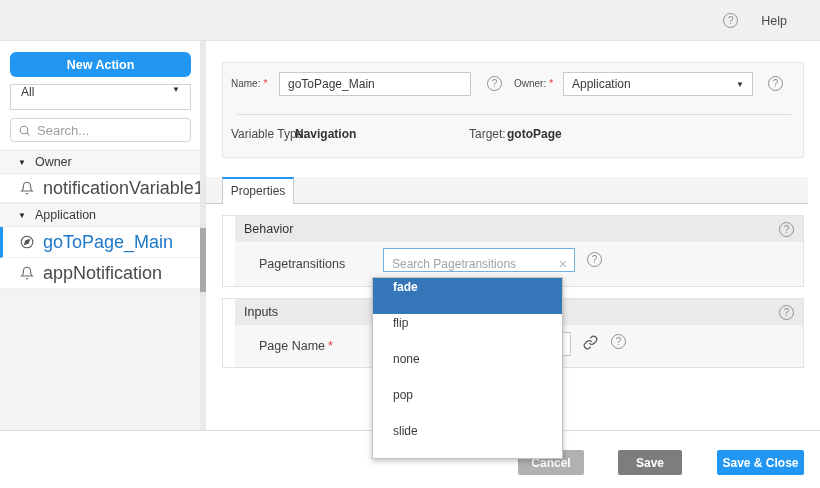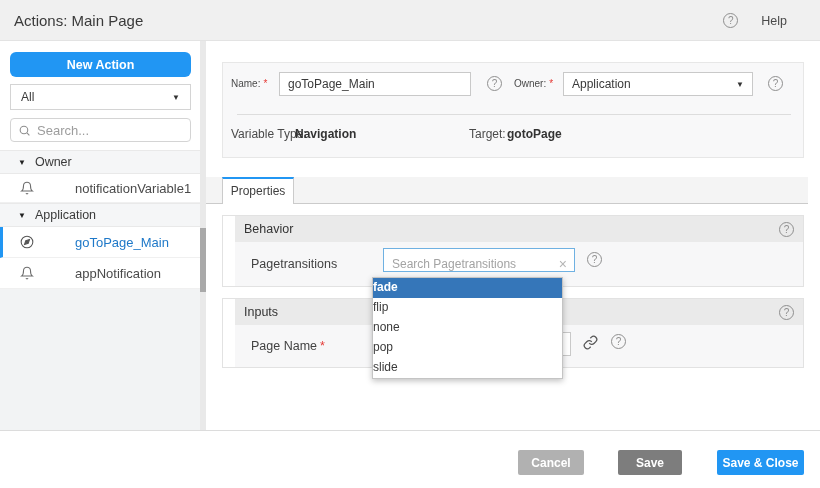--- a/index.html
+++ b/index.html
@@ -29,21 +29,21 @@
 
   
   .sidebar { position:absolute; left:0; top:41px; width:200px; height:389px; background:#fff; }
   .new-action {
     position:absolute; left:10px; top:11px; width:181px; height:25px;
     background:#2196f3; color:#fff; border:none; border-radius:6px;
     font-family:inherit; font-size:12.5px; font-weight:bold; cursor:pointer;
   }
   .all-select {
     position:absolute; left:10px; top:43px; width:181px; height:26px;
-    border:1px solid #d4d4d4; background:#fff; display:flex; align-items:center;
+    border:1px solid #d4d4d4; background:#fff; display:flex; 
     padding:0 10px; cursor:pointer;
   }
   .all-select .val { flex:1; font-size:12px; color:#3a3a3a; }
   .caret { font-size:8px; color:#333; }
   .side-search {
     position:absolute; left:10px; top:77px; width:181px; height:24px;
     border:1px solid #d4d4d4; border-radius:4px; background:#fff;
     display:flex; align-items:center; padding:0 7px; gap:6px;
   }
   .side-search input {
@@ -57,21 +57,21 @@
     height:24px; background:#f5f6f7; border-top:1px solid #e9e9e9; border-bottom:1px solid #e9e9e9;
     display:flex; align-items:center; padding-left:18px; gap:9px; cursor:pointer;
   }
   .tree-group .tri { font-size:8px; color:#222; }
   .tree-group .glabel { font-size:12.5px; color:#3a3a3a; }
   .tree-item {
     height:29px; background:#fff; border-bottom:1px solid #f0f0f0;
     display:flex; align-items:center; padding-left:20px; gap:9px; cursor:pointer;
   }
   .tree-item svg { flex:none; }
-  .tree-item .ilabel { font-size:13px; color:#4a4a4a;margin-left:32px; }
+  .tree-item .ilabel { font-size:18px; color:#4a4a4a; }
   .tree-item.selected { border-left:3px solid #2196f3; padding-left:17px; height:31px; }
   .tree-item.selected .ilabel { color:#1e78c8; }
   .tree-item.last { height:31px; }
   .side-filler { position:absolute; left:0; top:248px; width:200px; height:141px; background:#f2f3f4; }
 
   .v-scroll { position:absolute; left:200px; top:41px; width:6px; height:389px; background:#e9e9e9; }
   .v-thumb { position:absolute; left:0; top:187px; width:6px; height:64px; background:#a9a9a9; }
 
   
   .main { position:absolute; left:206px; top:41px; width:614px; height:389px; background:#fff; }
@@ -109,21 +109,21 @@
   .sec-head {
     height:26px; background:#eaeaea; display:flex; align-items:center; padding:0 9px;
   }
   .sec-head .stitle { font-size:12.5px; color:#333; }
   .sec-head .qmark { margin-left:auto; }
   .sec-body { position:relative; background:#f7f7f8; }
   .sec-behavior { top:174px; }
   .sec-behavior .sec-body { height:44px; }
   .sec-inputs { top:257px; }
   .sec-inputs .sec-body { height:42px; }
-  .field-label { position:absolute; left:16px; top:15px; font-size:12.5px; color:#424242; }
+  .field-label { position:absolute; left:24px; top:15px; font-size:12.5px; color:#424242; }
 
   .pt-search {
     position:absolute; left:148px; top:6px; width:192px; height:24px;
     border:1px solid #6fb1e2; background:#fff; display:flex; align-items:flex-end;
   }
   .pt-search input {
     border:none; outline:none; flex:1; min-width:0; font-family:inherit;
     font-size:12px; color:#444; padding:0 8px; background:transparent;
   }
   .pt-search input::placeholder { color:#a3a3a3; }
@@ -132,21 +132,21 @@
   .behavior-help { position:absolute; left:352px; top:10px; }
   .inputs-input { left:148px; top:7px; width:188px; }
   .link-ic { position:absolute; left:348px; top:10px; cursor:pointer; }
   .inputs-help { position:absolute; left:376px; top:9px; }
 
   .dropdown {
     position:absolute; left:166px; top:236px; width:191px; z-index:10;
     background:#fff; border:1px solid #c4c4c4; box-shadow:0 2px 6px rgba(0,0,0,0.25);
   }
   .dd-item {
-    height:20px; line-height:19px; font-size:12px; color:#3a3a3a;
+    height:36px; line-height:19px; padding-left:20px; font-size:12px; color:#3a3a3a;
     cursor:pointer; white-space:nowrap;
   }
   .dd-item.sel { background:#3576b9; color:#fff; font-weight:bold; }
 
   
   .footer {
     position:absolute; left:0; top:430px; width:820px; height:58px;
     background:#fff; border-top:1px solid #dcdcdc;
   }
   .btn {
@@ -156,21 +156,20 @@
   .btn-cancel { left:518px; width:66px; background:#b1b1b1; }
   .btn-save { left:618px; width:64px; background:#7d7d7d; }
   .btn-saveclose { left:717px; width:87px; background:#2196f3; }
 </style>
 </head>
 <body>
 
 <div id="app">
 
   <div class="header">
-    <div class="header-title">Actions: Main Page</div>
     <div class="header-help">
       <span class="qmark"></span>
       <span class="hlabel">Help</span>
     </div>
   </div>
 
   <div class="sidebar">
     <button class="new-action">New Action</button>
 
     <div class="all-select">

